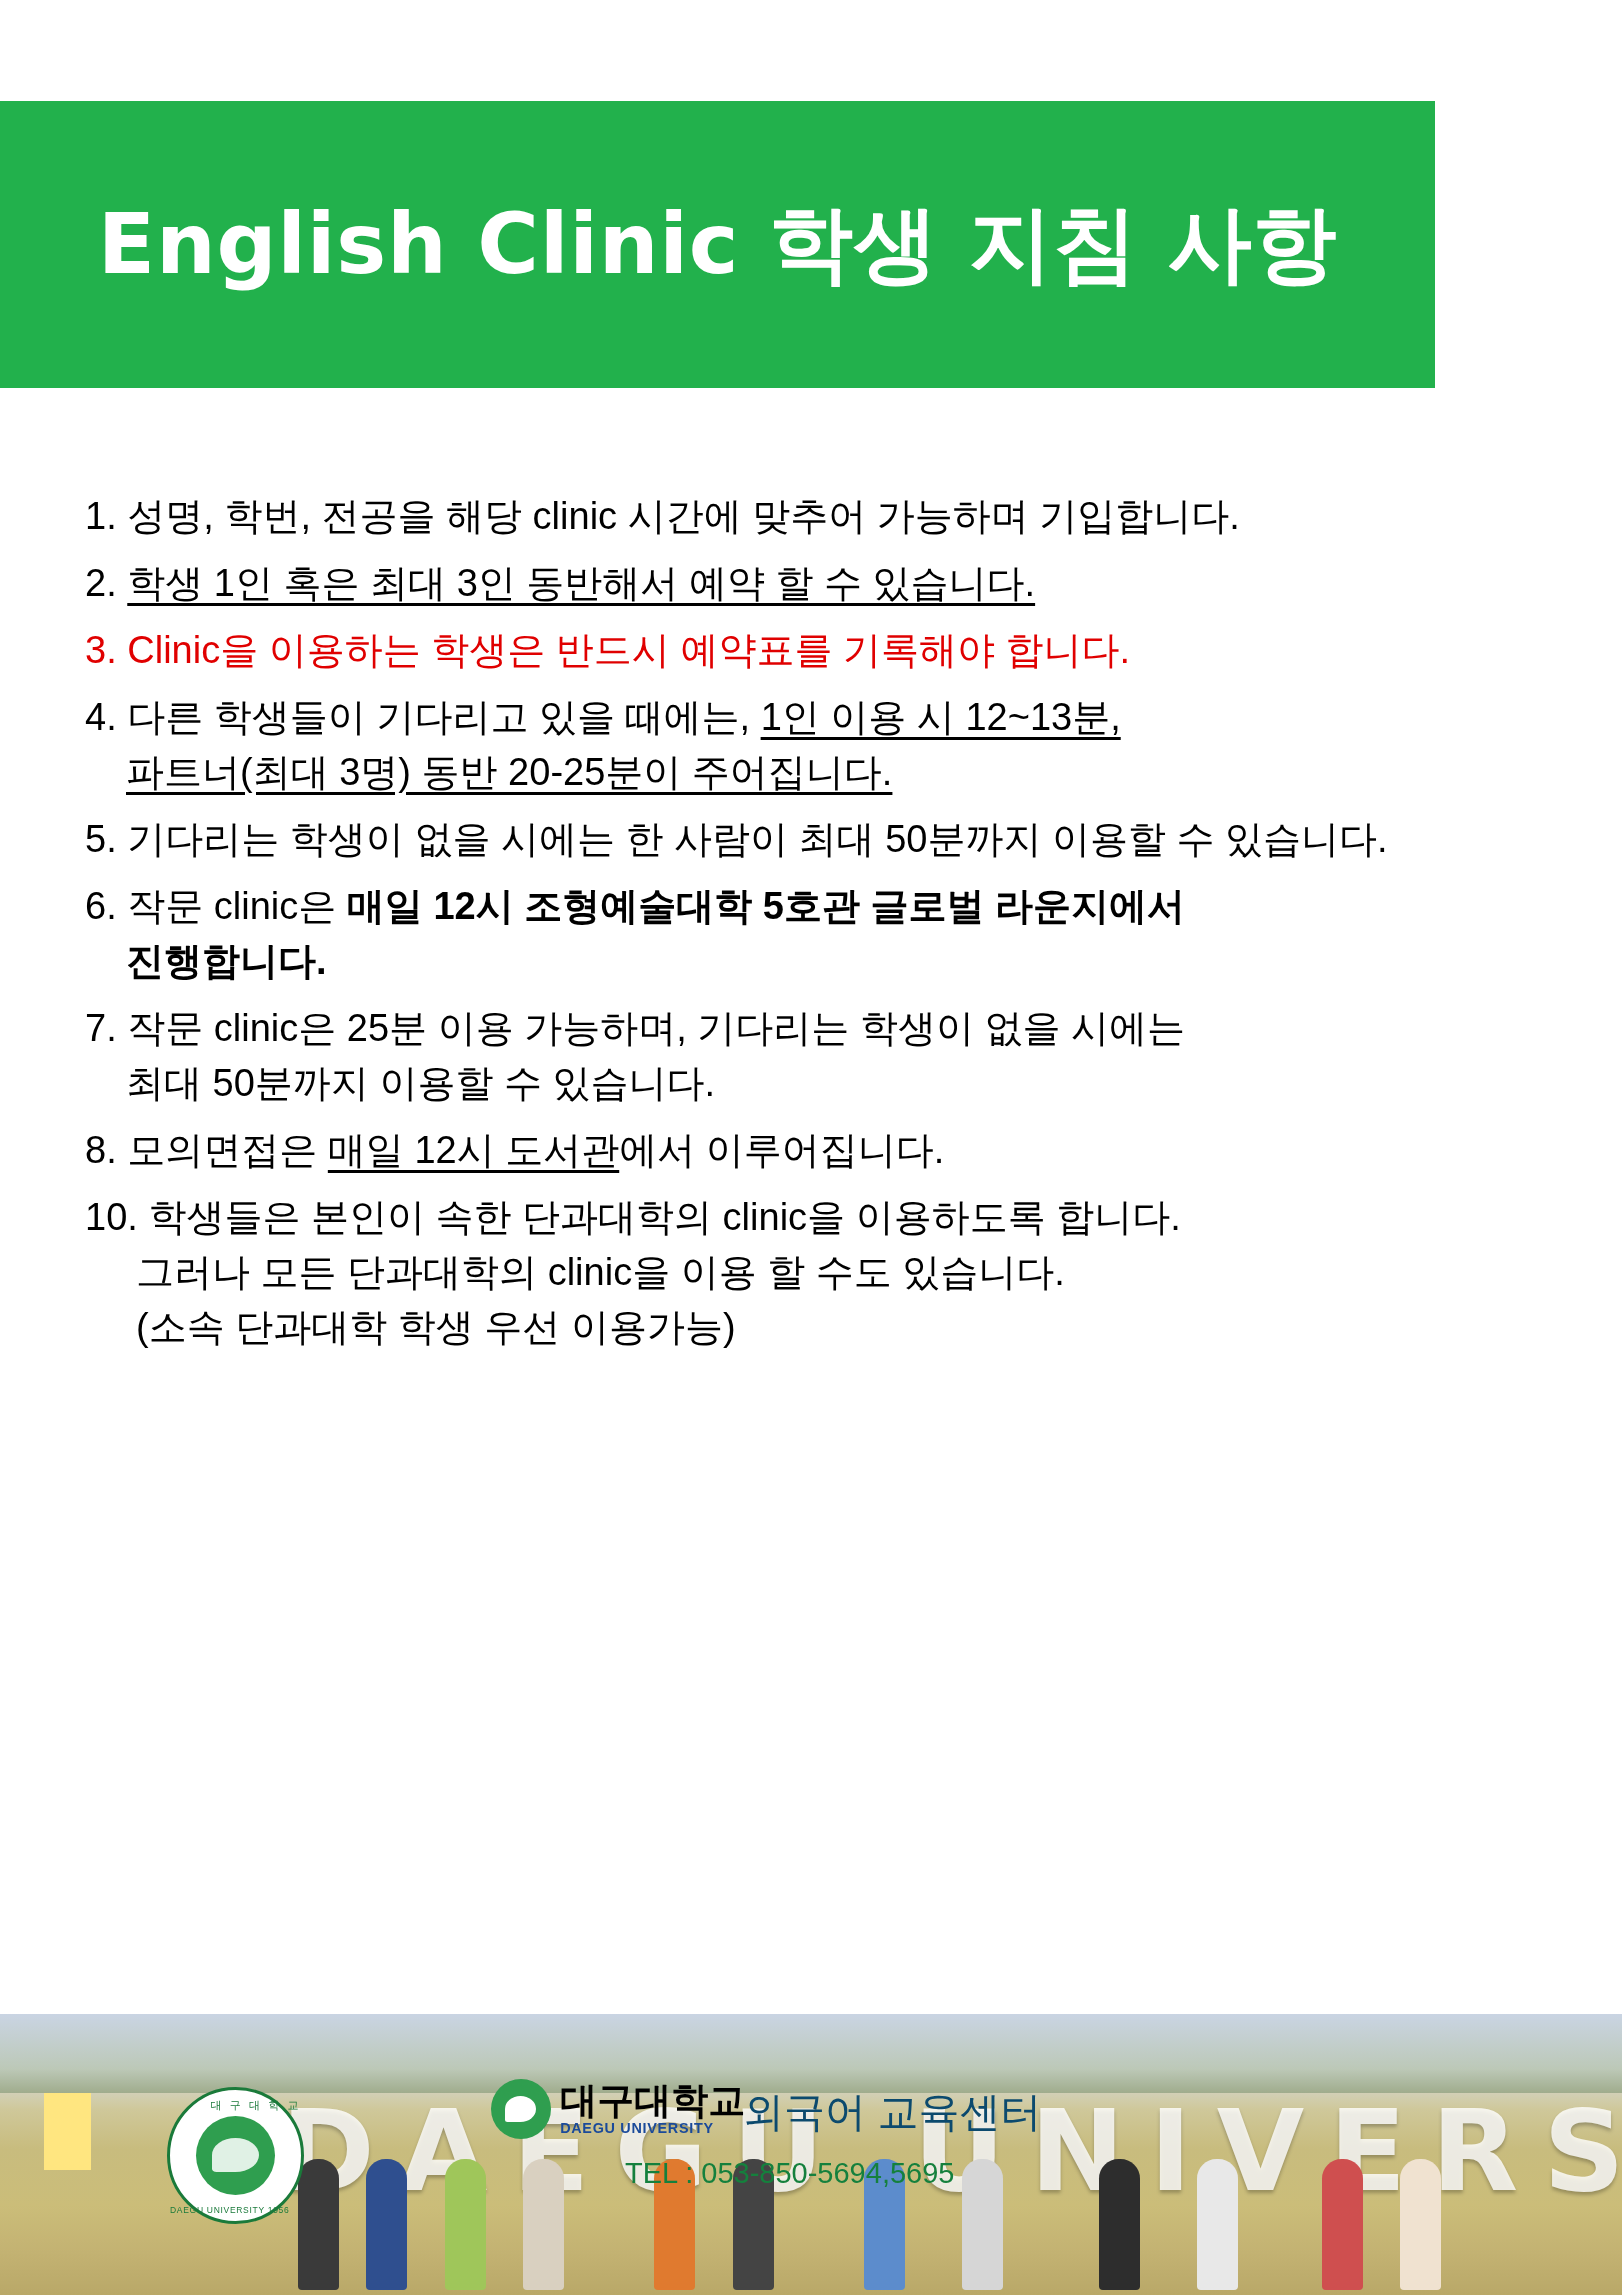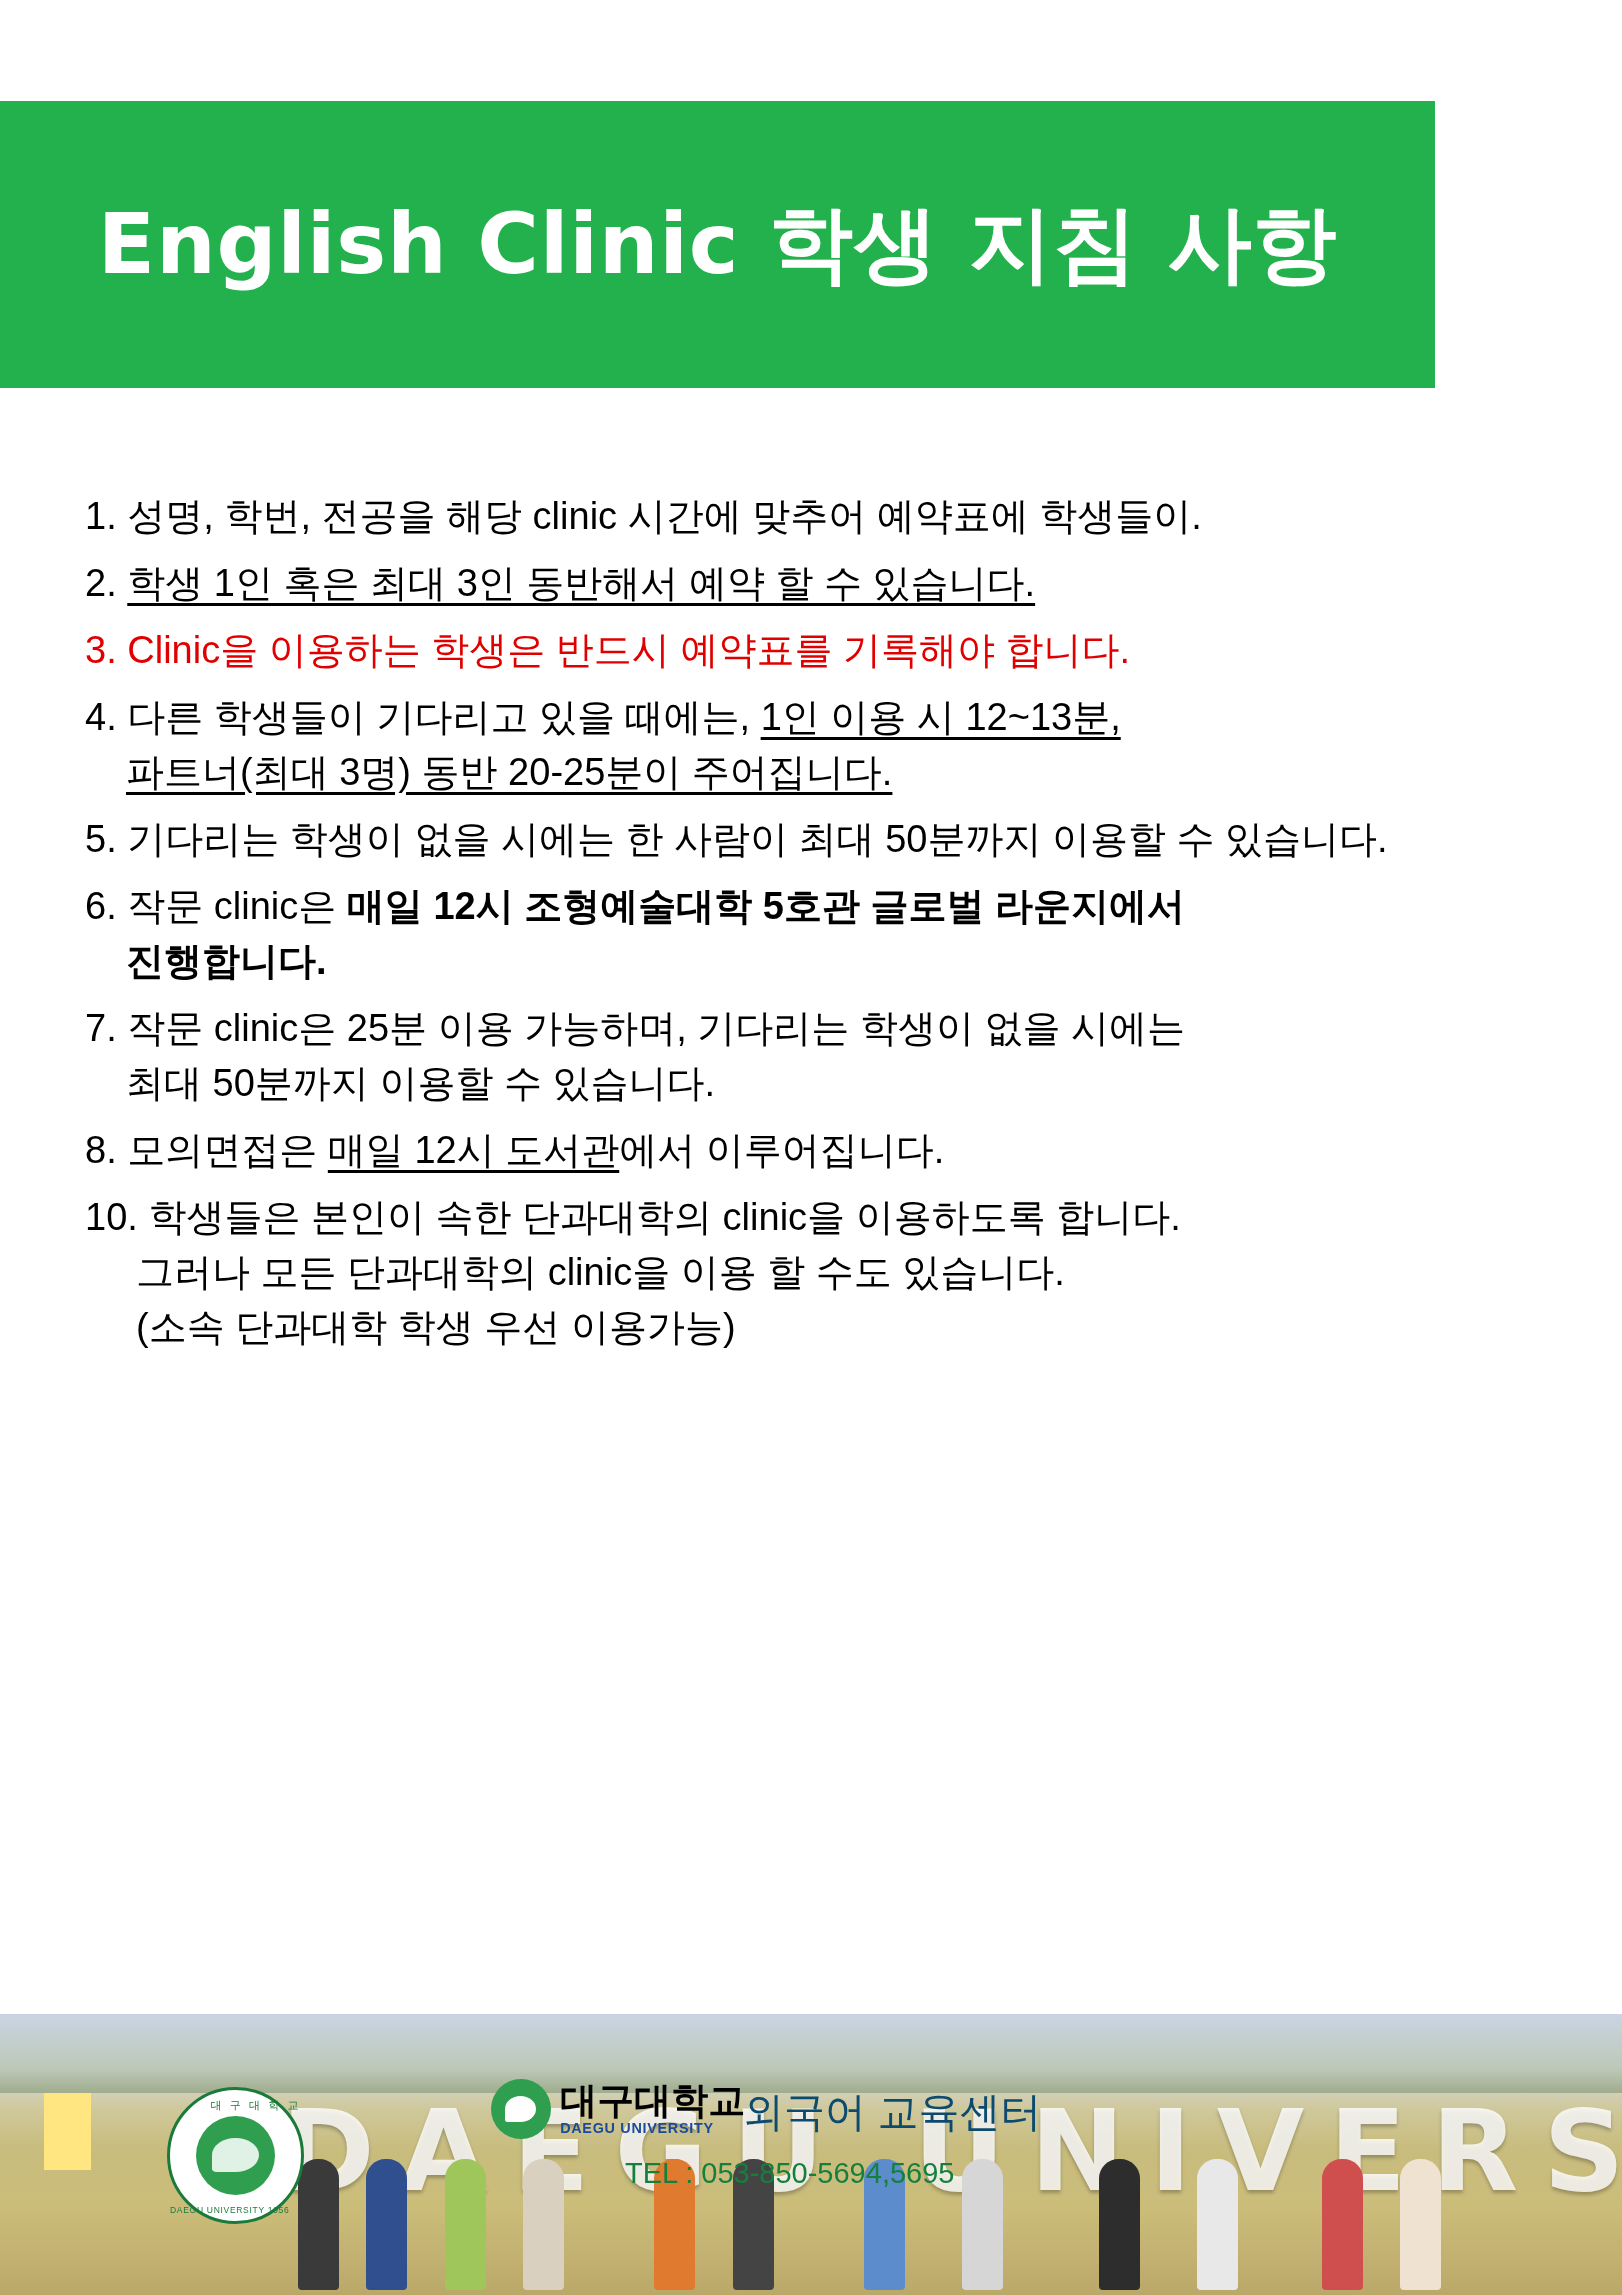--- a/index.html
+++ b/index.html
@@ -248,21 +248,21 @@
 
 <div class="banner">
   <div class="banner-line">English Clinic 학생 지침 사항</div>
 </div>
 
 <div class="content">
 
   <div class="item">
     <span class="line">
       <span>1.</span>
-      <span>성명, 학번, 전공을 해당 clinic 시간에 맞추어 예약표에 학생들이.</span>
+      <span>성명, 학번, 전공을 해당 clinic 시간에 맞추어 가능하며 기입합니다.</span>
     </span>
   </div>
 
   <div class="item">
     <span class="line">
       <span>2.</span>
       <span class="u">학생 1인 혹은 최대 3인 동반해서 예약 할 수 있습니다.</span>
     </span>
   </div>
 

